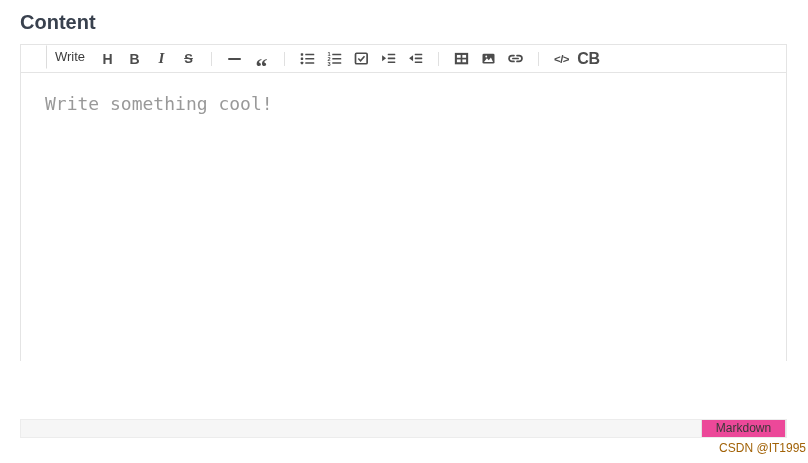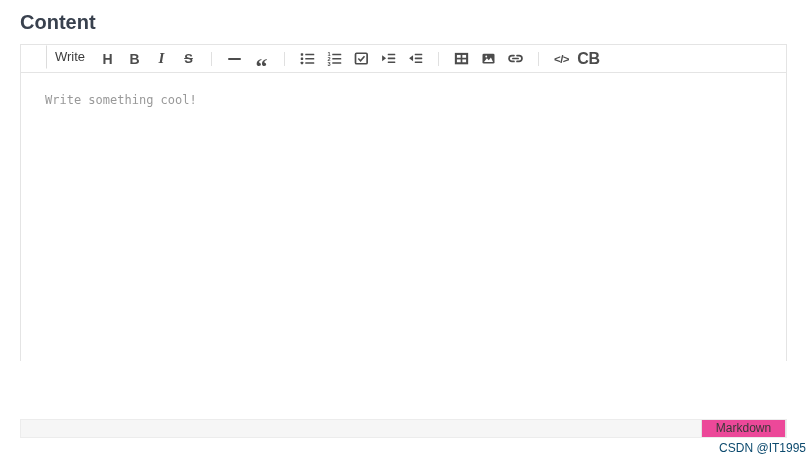--- a/index.html
+++ b/index.html
@@ -89,21 +89,21 @@
   .content {
     position: relative;
     height: 341px;
     background: #fff;
     cursor: text;
   }
   .placeholder {
     position: absolute;
     left: 24px; top: 20px;
     font-family: "DejaVu Sans Mono", monospace;
-    font-size: 12px;
+    font-size: 18px;
     color: #999999;
     white-space: pre;
   }
   
   .mode-bar {
     position: absolute;
     left: 20px; top: 419px;
     width: 767px; height: 19px;
     background: #f6f6f6;
     border: 1px solid #ececec;
@@ -126,21 +126,21 @@
   }
   .mode-wy {
     width: 94px;
     background: #ebebee;
     color: #a9b0c2;
   }
   .watermark {
     position: absolute;
     right: 2px; top: 441px;
     font-size: 12px;
-    color: #0c4a6e;
+    color: #a16207;
   }
 </style>
 </head>
 <body>
 
 <div class="page-title">Content</div>
 
 <div class="editor">
   <div class="toolbar">
 

